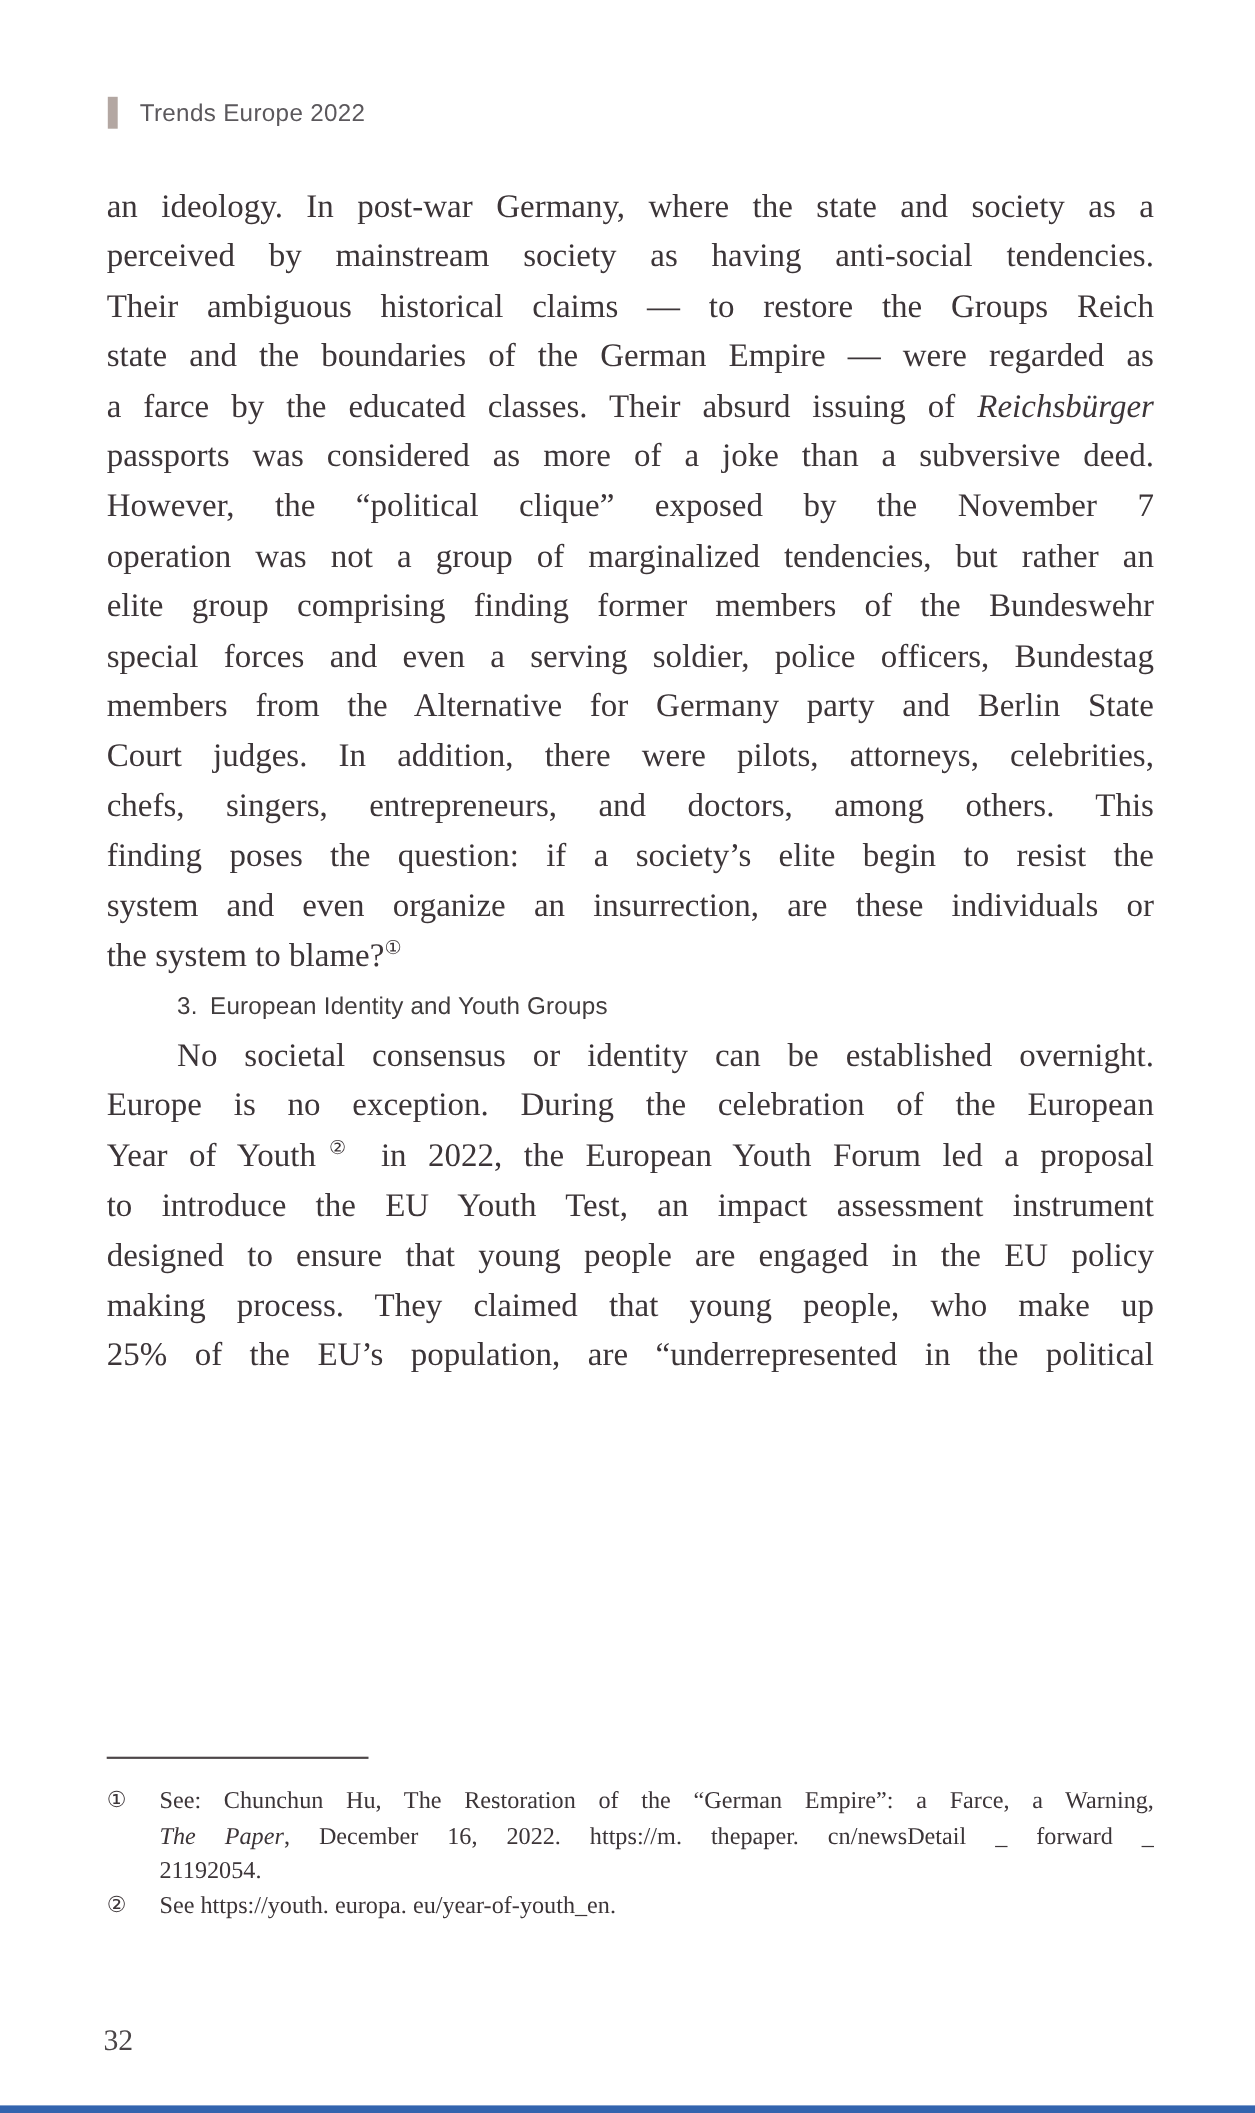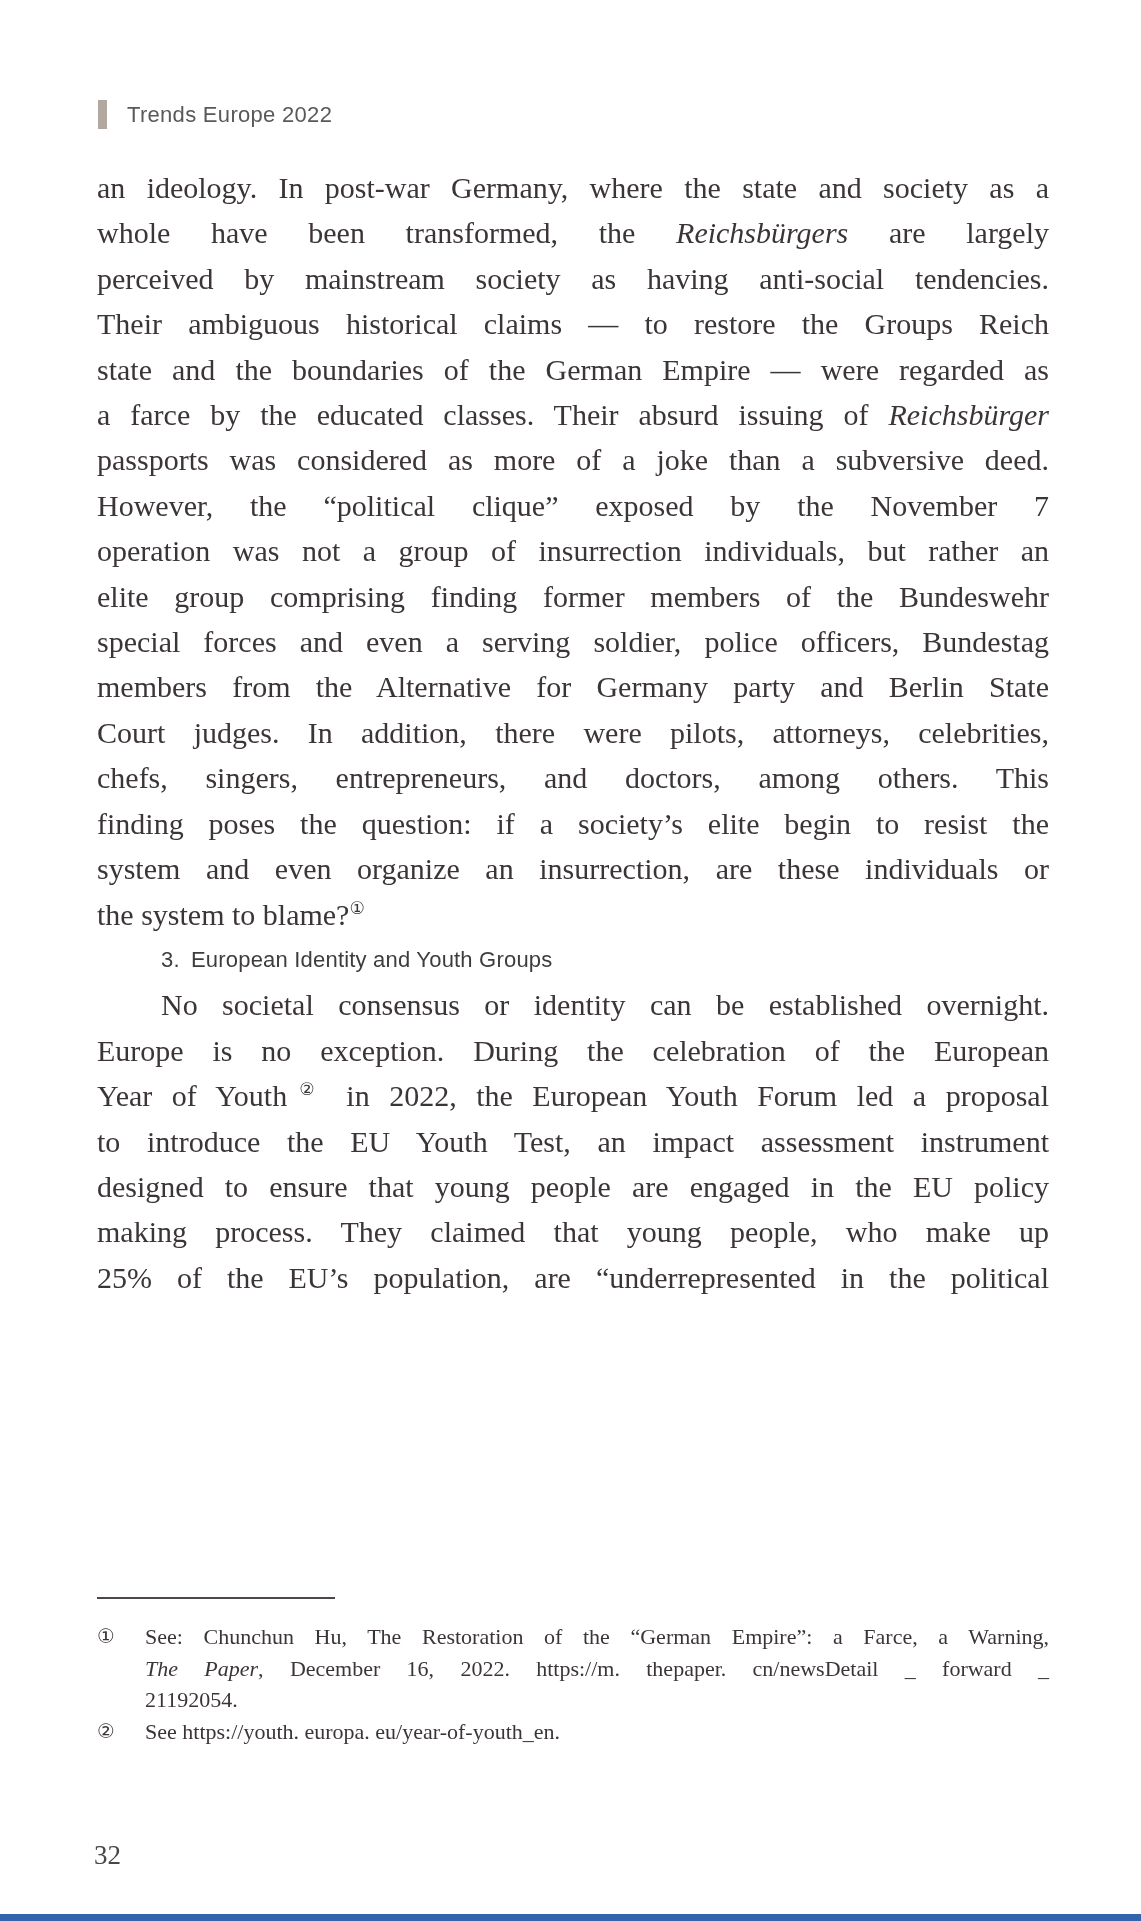--- a/index.html
+++ b/index.html
@@ -5,21 +5,21 @@
   html,body{margin:0;padding:0;background:#ffffff;}
   .page{
     position:relative;
     width:1141px;height:1921px;
     background:#ffffff;
     font-family:"Liberation Serif", serif;
     color:#3c3538;
     overflow:hidden;
   }
   
-  .rheader{position:absolute;top:100px;left:98px;display:flex;align-items:center;}
+  .rheader{position:absolute;top:88px;left:98px;display:flex;align-items:center;}
   .hbar{width:9px;height:29px;background:#b3a7a2;margin-right:20px;}
   .htitle{font-family:"Liberation Sans",sans-serif;font-size:22px;color:#5b585c;letter-spacing:0.3px;}
   
   .bodytext{
     position:absolute;left:97px;top:165px;width:952px;
     font-size:30px;line-height:45.4px;
   }
   .line{text-align:justify;text-align-last:justify;}
   .line.short{text-align-last:left;}
   .line.indent{text-indent:64px;}
@@ -56,28 +56,27 @@
 <div class="page">
 
   <div class="rheader">
     <span class="hbar"></span>
     <span class="htitle">Trends Europe 2022</span>
   </div>
 
   <div class="bodytext">
     <div>
         <div class="line"><span>an ideology. In post-war Germany, where the state and society as a</span></div>
-        <div class="line"><span>whole have been transformed, the </span><span class="i">Reichsbürgers</span><span> are largely</span></div>
         <div class="line"><span>perceived by mainstream society as having anti-social tendencies.</span></div>
         <div class="line"><span>Their ambiguous historical claims — to restore the Groups Reich</span></div>
         <div class="line"><span>state and the boundaries of the German Empire — were regarded as</span></div>
         <div class="line"><span>a farce by the educated classes. Their absurd issuing of </span><span class="i">Reichsbürger</span></div>
         <div class="line"><span>passports was considered as more of a joke than a subversive deed.</span></div>
         <div class="line"><span>However, the “political clique” exposed by the November 7</span></div>
-        <div class="line"><span>operation was not a group of insurrection individuals, but rather an</span></div>
+        <div class="line"><span>operation was not a group of marginalized tendencies, but rather an</span></div>
         <div class="line"><span>elite group comprising finding former members of the Bundeswehr</span></div>
         <div class="line"><span>special forces and even a serving soldier, police officers, Bundestag</span></div>
         <div class="line"><span>members from the Alternative for Germany party and Berlin State</span></div>
         <div class="line"><span>Court judges. In addition, there were pilots, attorneys, celebrities,</span></div>
         <div class="line"><span>chefs, singers, entrepreneurs, and doctors, among others. This</span></div>
         <div class="line"><span>finding poses the question: if a society’s elite begin to resist the</span></div>
         <div class="line"><span>system and even organize an insurrection, are these individuals or</span></div>
         <div class="line short"><span>the system to blame?</span><span class="sup">①</span></div>
       </div>
     <h3 class="sec-heading">3. European Identity and Youth Groups</h3>

